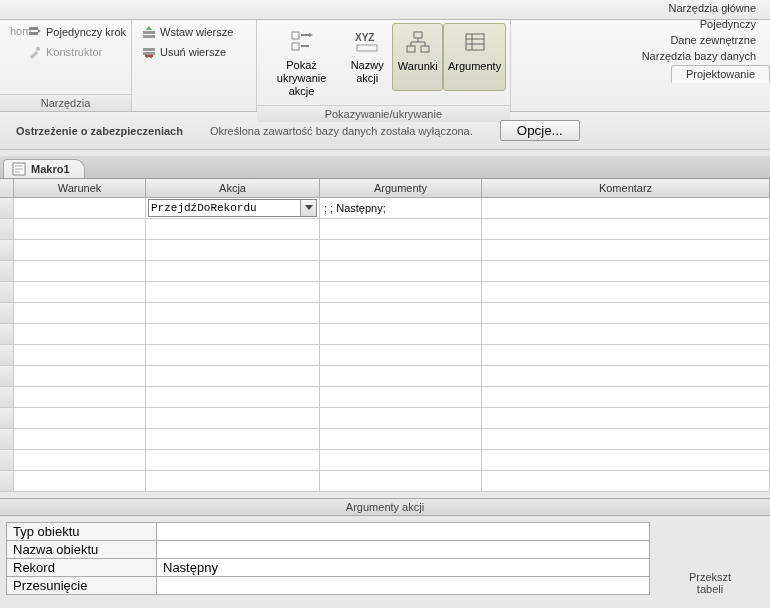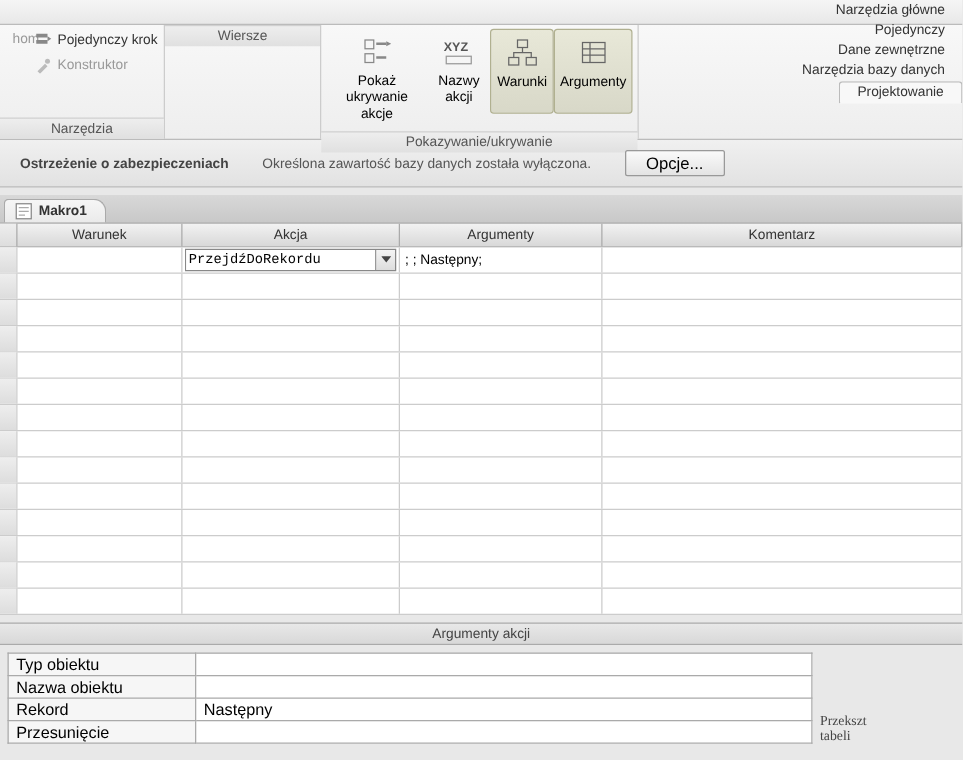--- a/index.html
+++ b/index.html
@@ -56,21 +56,21 @@
 .combo input { flex: 1; border: none; outline: none; font-size: 11px; padding: 0 2px; font-family: Liberation Mono, monospace; }
 .combo .dd { width: 16px; background: linear-gradient(#f4f4f4,#ddd); border-left: 1px solid #999; display: flex; align-items: center; justify-content: center; cursor: pointer; }
 
 
 .args-title { text-align: center; background: linear-gradient(#e8e8e8,#d8d8d8); border-top: 1px solid #aaa; border-bottom: 1px solid #aaa; padding: 2px 0; color: #444; margin-top: 6px; }
 .args-area { display: flex; background: #e8e8e8; padding: 6px; gap: 6px; }
 .args-table { border: 1px solid #aaa; border-collapse: collapse; }
 .args-table td { border: 1px solid #aaa; font-size: 13px; padding: 1px 6px; background: #f6f6f6; }
 .args-table td.lbl { width: 150px; }
 .args-table td.val { width: 493px; background: #fff; }
-.args-side { flex: 1; color: #444; text-align: center; display:flex; flex-direction: column; justify-content: flex-end; align-items:flex-start;font-family:Liberation Serif, serif; }
+.args-side { flex: 1; color: #444; text-align: center; display:flex; flex-direction: column; justify-content: flex-end; align-items:center; }
 
 svg { display: block; }
 </style>
 </head>
 <body>
 
 <div class="ribbon-tabs">
   <div class="ribbon-tab">Narzędzia główne</div>
   <div class="ribbon-tab">Pojedynczy</div>
   <div class="ribbon-tab">Dane zewnętrzne</div>
@@ -104,21 +104,45 @@
               </svg>
           </span>
           <span>Konstruktor</span>
         </div>
       </div>
     </div>
     <div class="ribbon-group-label">Narzędzia</div>
   </div>
 
   <div class="ribbon-group" style="width:125px;">
-    <div class="ribbon-group-label">Wiersze</div>
+    <div class="ribbon-group-body">
+      <div class="vbtn-col">
+        <div class="small-btn">
+          <span class="ico">
+            <svg width="14" height="14">
+                <rect x="1" y="6" width="12" height="3" fill="#999"></rect>
+                <rect x="1" y="10" width="12" height="3" fill="#999"></rect>
+                <path d="M7 1 L10 5 L4 5 Z" fill="#6a6"></path>
+              </svg>
+          </span>
+          <span>Wstaw wiersze</span>
+        </div>
+        <div class="small-btn">
+          <span class="ico">
+            <svg width="14" height="14">
+                <rect x="1" y="3" width="12" height="3" fill="#999"></rect>
+                <rect x="1" y="7" width="12" height="3" fill="#999"></rect>
+                <path d="M3 11 L11 11" stroke="#a55" stroke-width="2"></path>
+                <path d="M4 10 L10 13 M10 10 L4 13" stroke="#a55" stroke-width="1"></path>
+              </svg>
+          </span>
+          <span>Usuń wiersze</span>
+        </div>
+      </div>
+    </div>
   </div>
 
   <div class="ribbon-group" style="flex:0 0 240px;">
     <div class="ribbon-group-body" style="padding:3px 4px;">
       <div class="big-btn">
         <span class="ico-large">
           <svg width="26" height="26">
               <rect x="3" y="3" width="7" height="7" fill="none" stroke="#888"></rect>
               <rect x="3" y="14" width="7" height="7" fill="none" stroke="#888"></rect>
               <path d="M12 6 L20 6 M12 17 L20 17" stroke="#888" stroke-width="2"></path>

